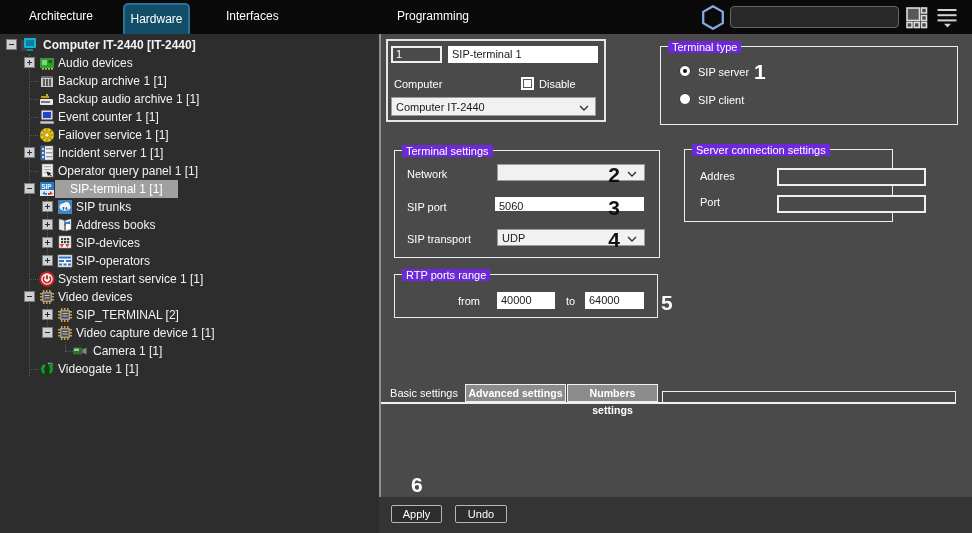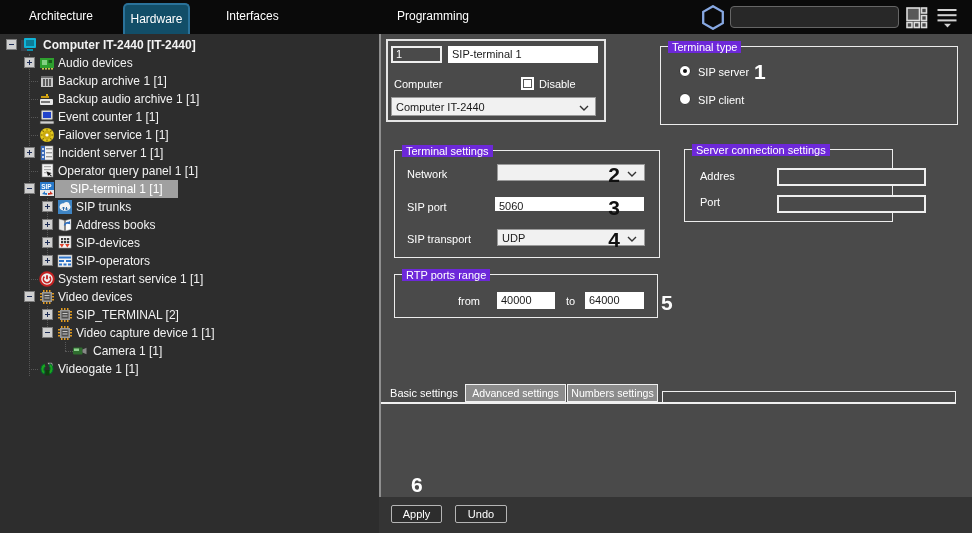--- a/index.html
+++ b/index.html
@@ -29,21 +29,21 @@
 .dot-h { position:absolute; height:1px; border-top:1px dotted #585858; }
 
 .gbox { position:absolute; border:1px solid #ececec; }
 .legend { position:absolute; top:-6px; background:#6d28d9; padding:0 4px; color:#fff; font-size:11px; line-height:12px; white-space:nowrap; }
 .lbl { position:absolute; color:#fff; font-size:11px; white-space:nowrap; }
 .winput { position:absolute; background:#fff; color:#1a1a1a; font-size:11px; padding-left:4px; }
 .dinput { position:absolute; background:#4a4a4a; border:2px solid #efefef; }
 .drop { position:absolute; background:#f1f1f1; border:1px solid #9a9a9a; color:#1a1a1a; font-size:11px; padding-left:4px; }
 .chev { position:absolute; width:10px; height:6px; }
 .num { position:absolute; font-weight:bold; color:#111; font-size:21px; line-height:21px; }
-.tab { position:absolute; background:#8c8c8c; border:1px solid #f0f0f0; color:#fff; font-size:10.6px; text-align:center; }
+.tab { position:absolute; background:#8c8c8c; border:1px solid #f0f0f0; color:#fff; font-size:10.6px; text-align:center;font-weight:bold; }
 .btn { position:absolute; background:#2d2d2d; border:1px solid #b5b5b5; border-radius:2px; color:#fff; font-size:11px; text-align:center; }
 </style>
 </head>
 <body>
 <div id="nav">
   <span class="navitem" style="left:29px;width:57px;">Architecture</span>
   <div id="navtab">Hardware</div>
   <span class="navitem" style="left:226px;width:47px;">Interfaces</span>
   <span class="navitem" style="left:322px;width:27px;margin-top:32px;">Users</span>
   <span class="navitem" style="left:397px;width:61px;">Programming</span>

